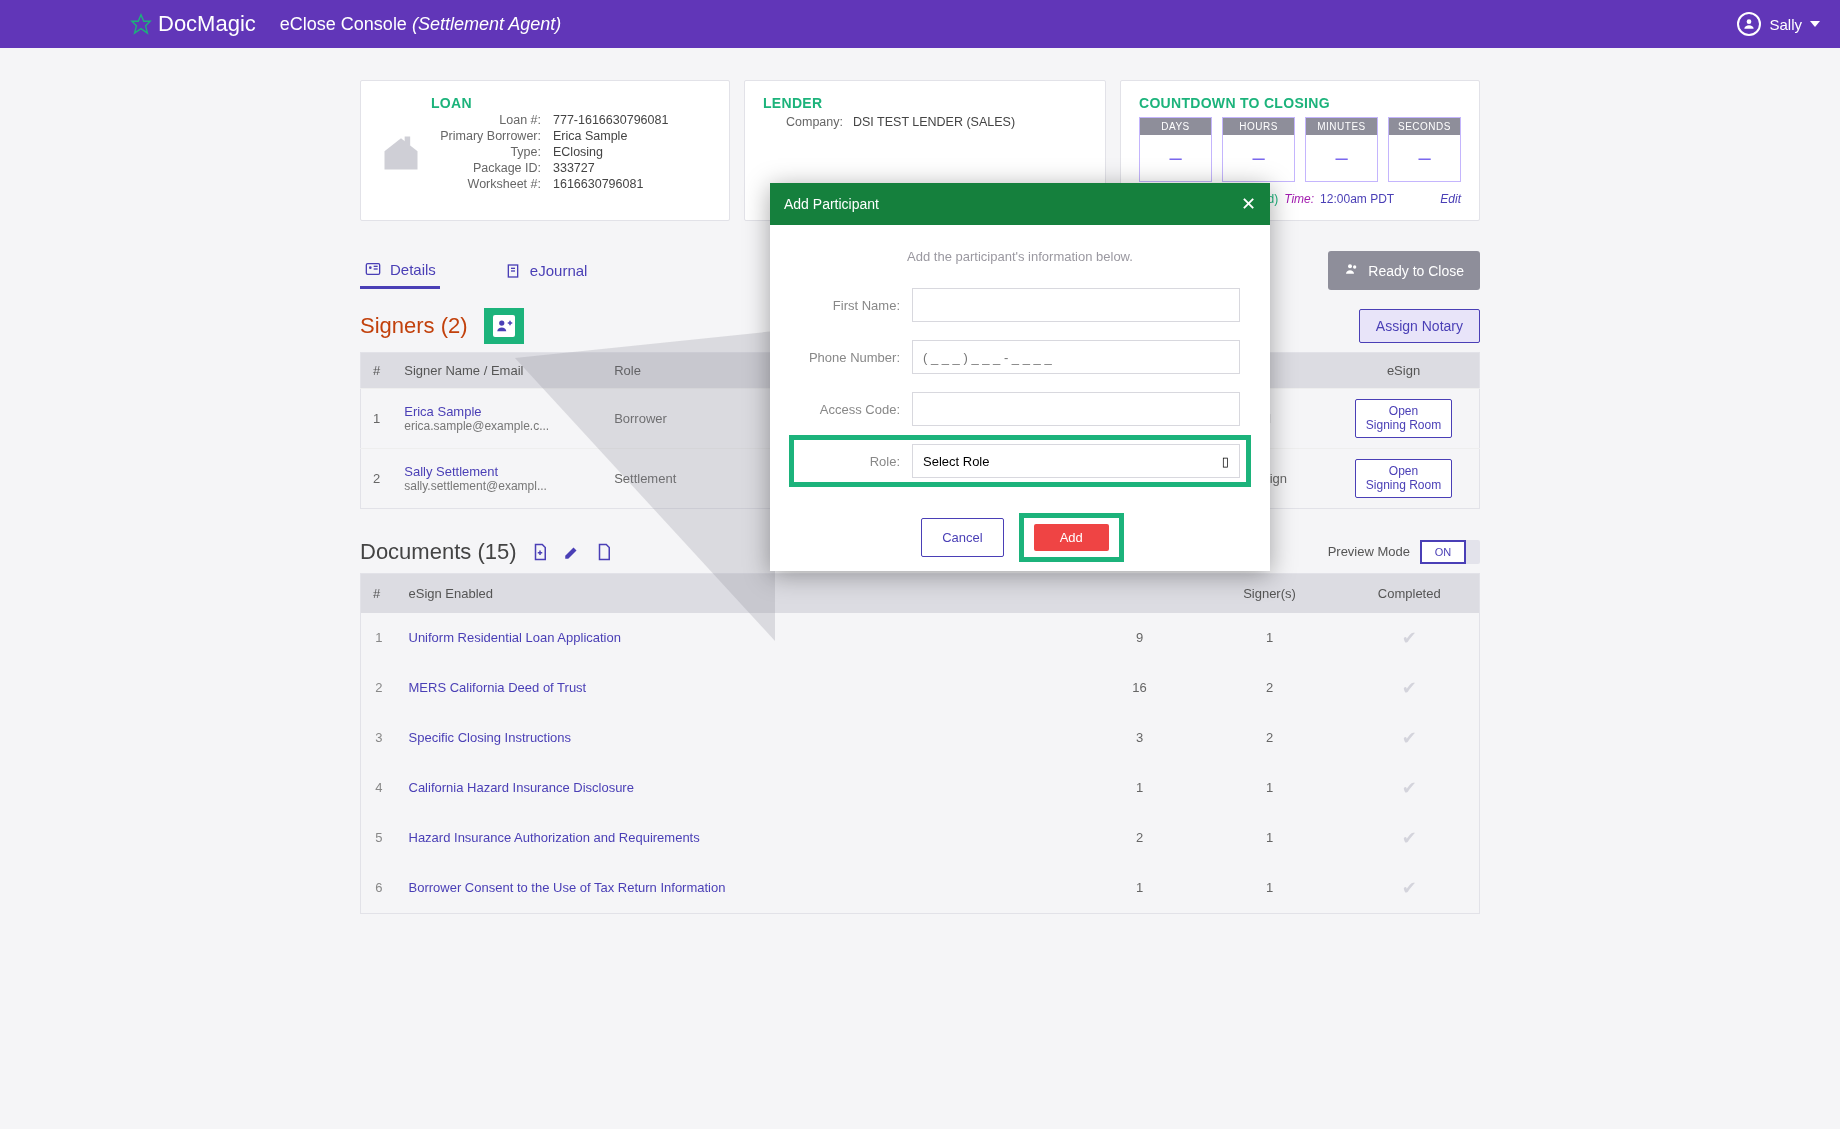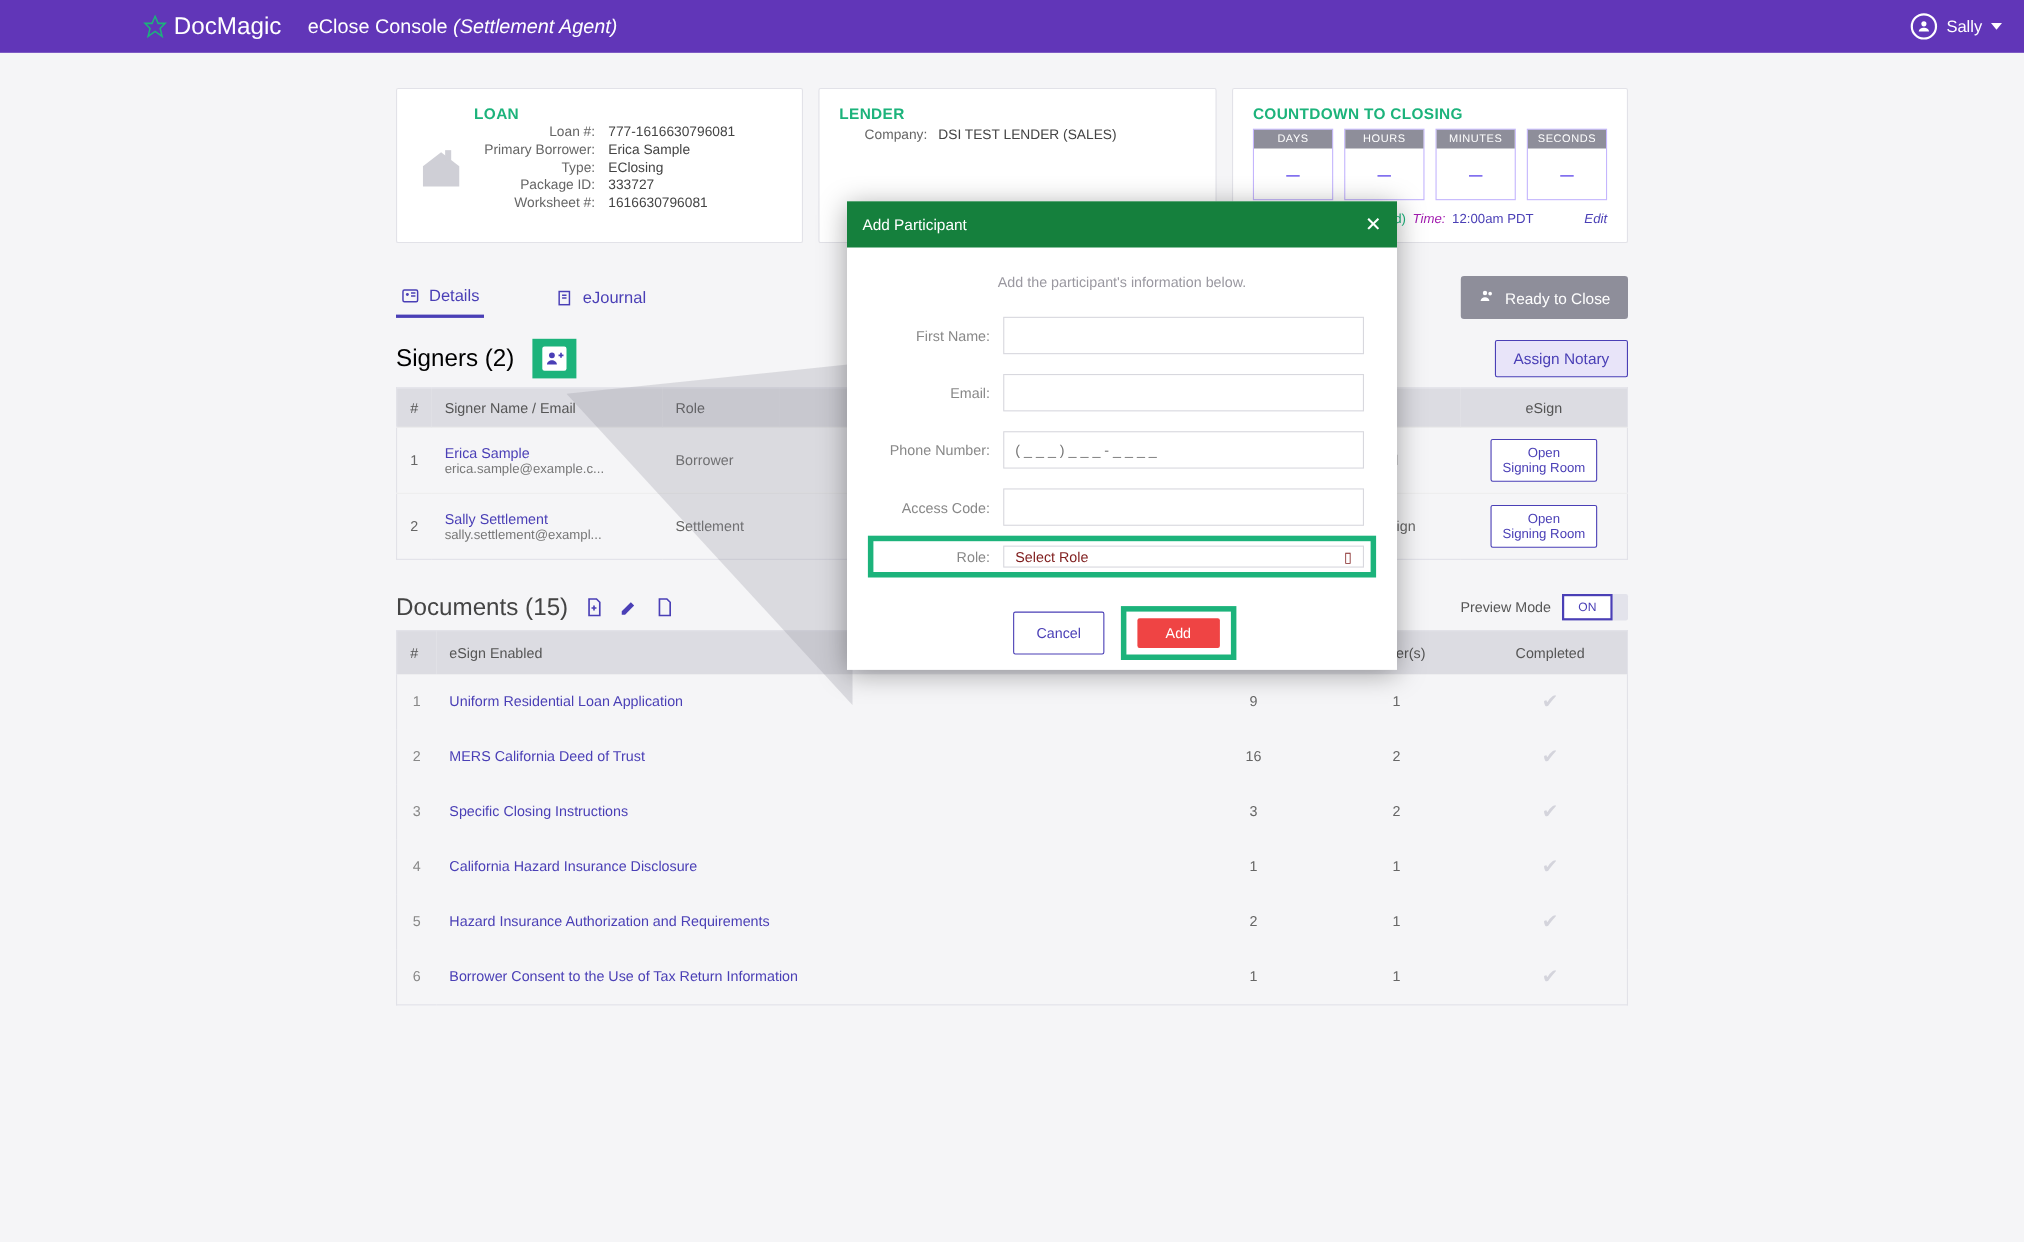--- a/index.html
+++ b/index.html
@@ -45,21 +45,21 @@
 
 .tabs-row { display: flex; align-items: center; margin-bottom: 18px; }
 .tab { display: flex; align-items: center; gap: 8px; padding: 8px 4px; font-size: 15px; color: #4a3fb6; margin-right: 60px; cursor: pointer; }
 .tab.active { border-bottom: 3px solid #4a3fb6; }
 .tab .tab-ic { width: 18px; height: 16px; color: #4a3fb6; }
 .tabs-row .spacer { flex: 1; }
 .btn-ready { background: #8e8e9a; color: #fff; border: none; padding: 10px 16px; border-radius: 3px; font-size: 14px; display: flex; align-items: center; gap: 8px; cursor: pointer; }
 
 
 .section-head { display: flex; align-items: center; margin-bottom: 8px; }
-.section-head h2 { font-size: 22px; font-weight: 400; color: #000000; }
+.section-head h2 { font-size: 22px; font-weight: 400; color: #c2410c; }
 .add-signer-wrap { margin-left: 16px; background: #1cb37b; padding: 5px; width: 40px; height: 36px; display: flex; align-items: center; justify-content: center; cursor:pointer; }
 .add-signer-wrap .ic { color: #4a3fb6; width: 22px; height: 22px; background:#fff; display:flex; align-items:center; justify-content:center; border-radius:2px; font-size:14px; position:relative; }
 .btn-assign { margin-left: auto; background: #e8e4f9; border: 1px solid #4a3fb6; color: #4a3fb6; padding: 8px 16px; border-radius: 2px; font-size: 14px; cursor: pointer; }
 
 .signers-table { width: 100%; border: 1px solid #e2e2e8; border-collapse: collapse; }
 .signers-table thead th { background: #dcdce2; font-weight: 500; text-align: left; padding: 10px 12px; font-size: 13px; color: #555; }
 .signers-table td { padding: 10px 12px; font-size: 13px; color: #4a3fb6; border-top: 1px solid #eee; vertical-align: middle; }
 .signers-table td.idx { width: 30px; text-align: center; color: #666; }
 .signers-table .email { color: #777; font-size: 12px; display: block; }
 .signers-table .name { color: #4a3fb6; display:block; }
@@ -94,21 +94,21 @@
 
 
 .modal { position: absolute; left: 410px; top: 135px; width: 500px; background: #fff; box-shadow: 0 4px 24px rgba(0,0,0,0.35); z-index: 20; }
 .modal .mhead { background: #15803d; color: #fff; padding: 10px 14px; font-size: 14px; display: flex; align-items: center; justify-content: space-between; }
 .modal .mhead .close { cursor: pointer; font-size: 18px; }
 .modal .mbody { padding: 24px 30px 18px; }
 .modal .hint { text-align: center; color: #9a98a0; font-size: 13px; margin-bottom: 24px; }
 .modal .frow { display: flex; align-items: center; margin-bottom: 18px; gap: 12px; }
 .modal .frow .flbl { width: 100px; text-align: right; color: #888; font-size: 13px; }
 .modal .frow .fin { flex: 1; border: 1px solid #d8d8de; height: 34px; padding: 0 10px; font-size: 13px; color: #888; }
-.modal .frow .fsel { flex: 1; border: 1px solid #d8d8de; height: 20px; padding: 0 10px; font-size: 13px; color: #7f1d1d; display:flex; align-items:center; justify-content:space-between; }
+.modal .frow .fsel { flex: 1; border: 1px solid #d8d8de; height: 34px; padding: 0 10px; font-size: 13px; color: #000000; display:flex; align-items:center; justify-content:space-between; }
 .modal .role-wrap { outline: 5px solid #1cb37b; padding: 4px 6px; margin: -4px -6px 14px; }
 .modal .mfoot { display: flex; justify-content: center; gap: 20px; padding: 4px 0 14px; }
 .modal .btn-cancel { border: 1px solid #4a3fb6; background: #fff; color: #4a3fb6; padding: 6px 20px; font-size: 13px; cursor:pointer; border-radius:2px; }
 .modal .btn-add { background: #ef4444; color: #fff; border: none; padding: 6px 26px; font-size: 13px; cursor:pointer; border-radius:2px; }
 .modal .add-wrap { outline: 5px solid #1cb37b; padding: 6px 10px; }
 </style>
 </head>
 <body>
 
 <div class="topbar">
@@ -377,24 +377,20 @@
       <span>Add Participant</span>
       <span class="close">✕</span>
     </div>
     <div class="mbody">
       <div class="hint">Add the participant's information below.</div>
       <div class="frow">
           <div class="flbl">First Name:</div>
           <input class="fin" style="">
         </div>
       <div class="frow">
-          <div class="flbl">Email:</div>
-          <input class="fin" style="">
-        </div>
-      <div class="frow">
           <div class="flbl">Phone Number:</div>
           <input class="fin" placeholder="( _ _ _ ) _ _ _ - _ _ _ _" style="">
         </div>
       <div class="frow">
           <div class="flbl">Access Code:</div>
           <input class="fin" style="">
         </div>
       <div class="role-wrap">
         <div class="frow" style="margin-bottom:0;">
           <div class="flbl">Role:</div>

